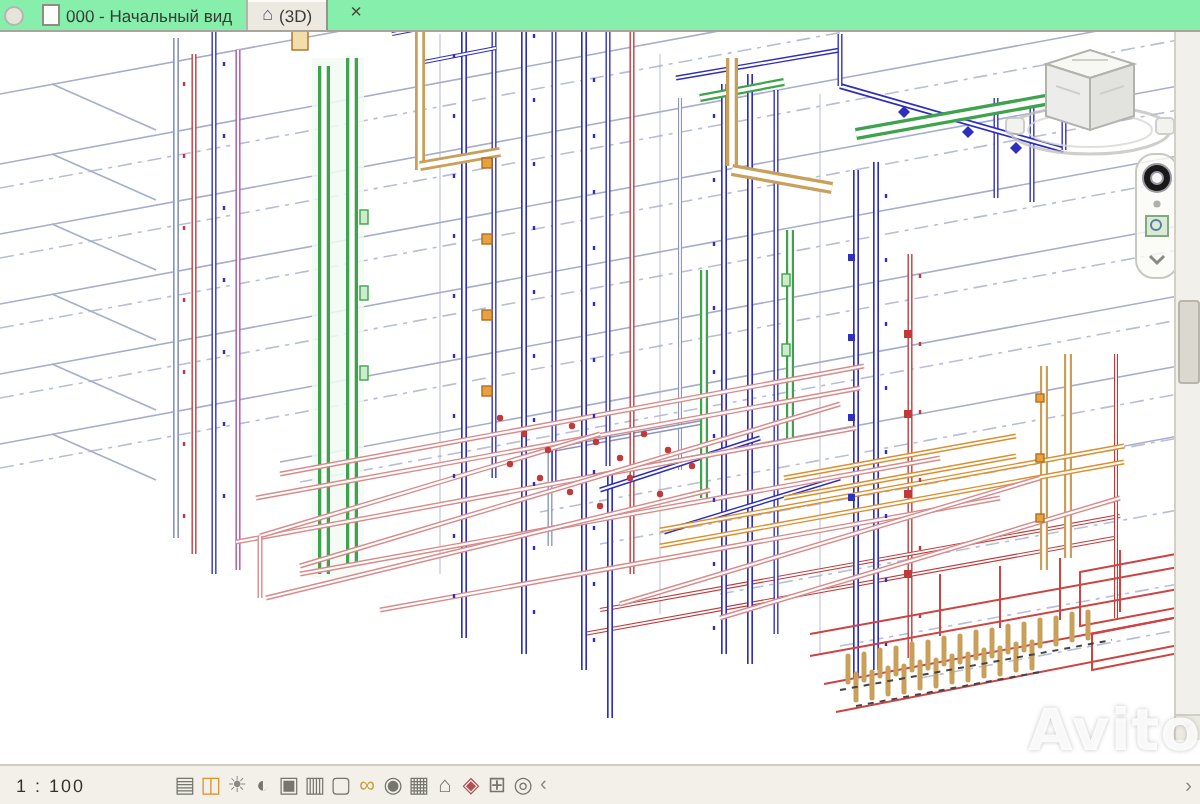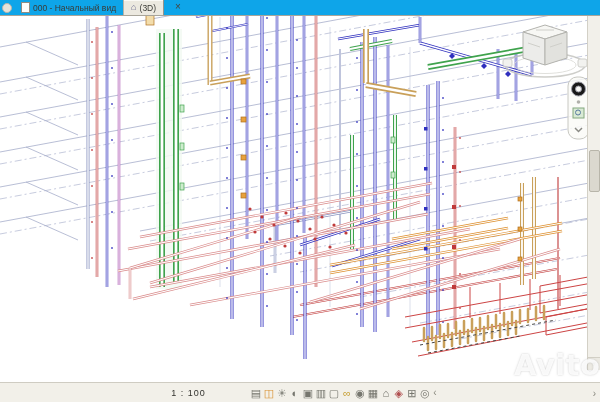--- a/index.html
+++ b/index.html
@@ -1,19 +1,19 @@
 <!DOCTYPE html>
 <html style="--blue: #2f2fbe; --red: #c03a3a; --pink: #d98a8a; --orange: #dd8f2e; --tan: #c9a05a; --green: #3fa34d; --steel: #8a94c0; --magenta: #a84fb0; --wire: #cc4444; --bgline: #97a0c2;"><head>
 <meta charset="utf-8">
 <style>
   html,body{margin:0;padding:0;background:#fff;}
   .app{position:relative;width:600px;height:402px;overflow:hidden;background:#fff;
        font-family:"Liberation Sans",sans-serif;-webkit-font-smoothing:antialiased;}
   
-  .tabbar{position:absolute;left:0;top:0;width:600px;height:15px;background:#0ea5e9;
+  .tabbar{position:absolute;left:0;top:0;width:600px;height:15px;background:#86efac;
           border-bottom:1px solid #a9a59a;display:flex;align-items:stretch;z-index:10;font-size:8.5px;color:#3b3b36;}
   .win-dot{width:8px;height:8px;border:1px solid #b7b4aa;border-radius:50%;margin:3px 2px 0 2px;background:#e6e3da;}
   .vtab{display:flex;align-items:center;gap:3px;padding:0 7px;border-right:1px solid #b7b3a8;white-space:nowrap;}
   .vtab.active{background:#ece9e0;border-right:1px solid #97938a;box-shadow:inset 0 1px 0 #fbfaf6;}
   .page-ico{width:7px;height:9px;background:#fdfdfb;border:1px solid #8f8c82;}
   .house-ico{font-size:9px;line-height:9px;color:#55557e;}
   .tab-close{margin-left:6px;padding:0 5px;color:#45453f;font-size:10px;line-height:13px;cursor:default;}
   
   .canvas{position:absolute;left:0;top:2px;width:600px;height:368px;background:#fff;}
   svg{display:block;}
@@ -33,21 +33,21 @@
         background:#eceae3;border-bottom:1px solid #d3d0c6;}
   .sbtn.down{position:absolute;bottom:0;border-top:1px solid #d3d0c6;border-bottom:none;}
   .sthumb{position:absolute;left:1px;top:148px;width:9px;height:40px;background:#dbd8cf;
           border:1px solid #b8b5aa;border-radius:2px;}
   
   .watermark{position:absolute;left:490px;top:345px;display:flex;align-items:center;z-index:7;
              color:rgba(255,255,255,0.88);text-shadow:0 0 2px rgba(150,150,150,0.55);}
   .wm-text{font-family:"DejaVu Sans",sans-serif;font-weight:bold;font-size:29px;letter-spacing:0.5px;}
   
   .vcbar{position:absolute;left:0;bottom:0;width:600px;height:19px;background:#f2f0e9;
-         border-top:1px solid #cfccc2;display:flex;align-items:center;z-index:6;font-size:9px;color:#33332e;justify-content:center;}
+         border-top:1px solid #cfccc2;display:flex;align-items:center;z-index:6;font-size:9px;color:#33332e;}
   .scale{margin-left:8px;width:78px;letter-spacing:1px;}
   .vc-icon{width:13px;text-align:center;font-size:11px;line-height:18px;color:#76766e;cursor:default;}
   .vc-icon:nth-of-type(3){color:#d9902f;}
   .vc-icon:nth-of-type(4){color:#8a8a82;}
   .vc-icon:nth-of-type(9){color:#c8a23a;}
   .vc-icon:nth-of-type(13){color:#b05050;}
   .vc-arrow{font-size:10px;color:#8a8a80;margin-left:2px;}
   .corner-arrow{position:absolute;right:4px;bottom:3px;font-size:10px;color:#8a8a80;z-index:6;}
 </style>
 </head>

